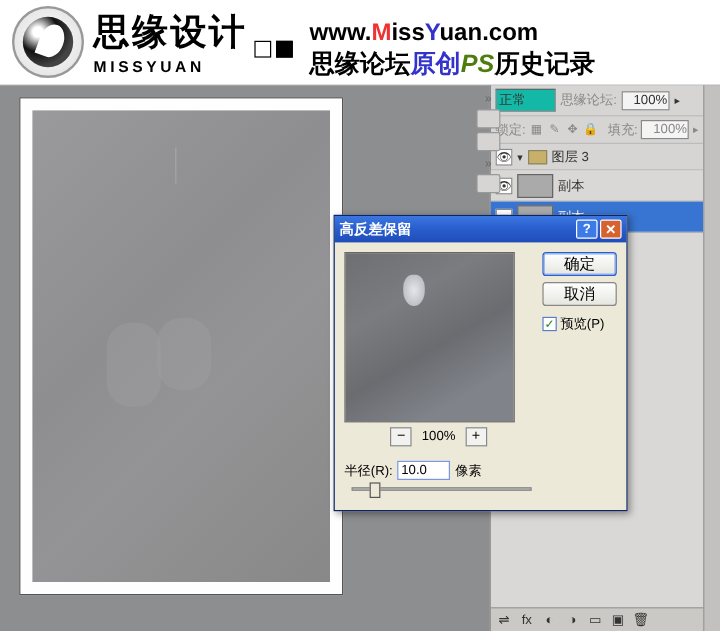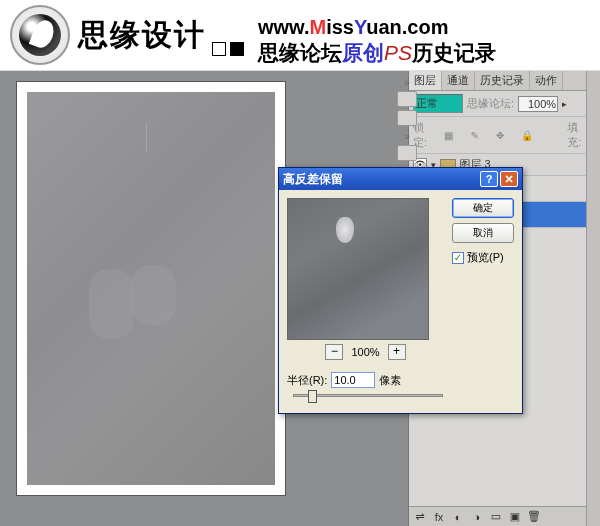--- a/index.html
+++ b/index.html
@@ -15,96 +15,97 @@
   .logo-en { font-size: 13px; font-weight: 900; letter-spacing: 3px; }
   .squares { display: inline-flex; gap: 4px; margin-left: 6px; align-items: center;}
   .sq { width: 14px; height: 14px; border: 1px solid #000; }
   .sq.filled { background: #000; }
   .header-right { display: flex; flex-direction: column; font-weight: 600; margin-top: 12px; }
   .url { font-size: 20px; }
   .url .m { color: #e33; }
   .url .y { color: #33c; }
   .tagline { font-size: 21px; }
   .tagline .yc { color: #33c; }
-  .tagline .ps { color: #b91c1c; font-weight: 400; font-style: italic; }
+  .tagline .ps { color: #4d7c0f; font-weight: 700; font-style: italic; }
 
   
   .workspace { position: relative; height: 455px; background: #8d8e90; display: flex; }
   .canvas-area { flex: 1; position: relative; padding: 10px; }
   .canvas { width: 270px; height: 415px; background: #fefefe; border: 1px solid #555; padding: 10px; margin-left: 6px;}
   .photo { width: 100%; height: 100%; background: linear-gradient(135deg,#9a9a9c 0%,#8e8e90 40%,#949496 60%,#888 100%); position: relative; overflow: hidden; }
   .fake-line { position:absolute; background: rgba(180,180,182,.6); }
   .fl1{top:8%;left:48%;width:1px;height:30px;}
   .fl2{top:45%;left:25%;width:45px;height:70px;border-radius:20px;background:rgba(160,160,162,.4);}
   .fl3{top:44%;left:42%;width:45px;height:60px;border-radius:20px;background:rgba(160,160,162,.4);}
 
   
   .panels { width: 178px; background: #d6d5d3; border-left: 1px solid #777; display: flex; flex-direction: column; font-size: 11px; color: #333; }
   .tabs { display: flex; background: #cac9c6; border-bottom: 1px solid #999; height: 20px; align-items: center; }
   .tab { padding: 2px 5px; border-right: 1px solid #aaa; height: 100%; display:flex; align-items:center; white-space:nowrap;}
   .tab.active { background: #dedddb; }
   .blend-row { display:flex; padding:3px 4px; gap:4px; align-items:center; border-bottom:1px solid #bbb;}
   .select-box { background:#14b8a6; border:1px solid #888; border-top-color:#666; font-size:11px; padding:1px 2px; flex:0 0 auto;}
   .opacity-box { width:40px; background:#f4f4f4; border:1px solid #888; font-size:11px; padding:1px; text-align:right;}
-  .lock-row { display:flex; padding:3px 4px; gap:17px; align-items:center; border-bottom:1px solid #bbb; color:#888;}
+  .lock-row { display:flex; padding:3px 4px; gap:3px; align-items:center; border-bottom:1px solid #bbb; color:#888;}
   .lock-icon { width:12px; height:12px; display:inline-flex; align-items:center; justify-content:center; font-size:10px;}
   .layer-header { display:flex; align-items:center; padding:3px 4px; gap:4px; border-bottom:1px solid #bbb;}
   .eye { width:14px; height:14px; border:1px solid #888; background:#fff; display:flex; align-items:center; justify-content:center; font-size:10px;}
   .layer-list { flex:1; background:#d9d8d6; }
   .layer { display:flex; align-items:center; height:26px; border-bottom:1px solid #bbb; padding:0 4px; gap:4px;}
   .layer.selected { background:#3874d1; color:#fff; }
   .layer-thumb { width:30px; height:20px; background:#aaa; border:1px solid #666;}
   .layer-label { font-size:11px; }
   .bottom-tools { height:20px; background:#cac9c6; border-top:1px solid #999; display:flex; align-items:center; gap:5px; padding:0 4px;}
   .tool-ico { width:14px; height:14px; display:flex; align-items:center; justify-content:center; font-size:11px; color:#333;}
 
   .panel-collapse { width:14px; background:#c2c1bf; border-left:1px solid #999;}
 
   .vtoolbar { position:absolute; right:178px; top:0; width:30px; height:100%; display:flex; flex-direction:column; padding-top:4px; gap:3px; align-items:center;}
   .vbtn { width:20px; height:16px; background:#d6d5d3; border:1px solid #999; border-radius:2px; font-size:9px; display:flex; align-items:center; justify-content:center;}
   .vchev { color:#666; font-size:10px; margin-top:2px;}
 
   
-  .dialog { position:absolute; left:278px; top:96px; width:245px; background:#ece9d8; border:1px solid #0a246a; box-shadow:2px 2px 6px rgba(0,0,0,.4); font-size:11px;}
+  .dialog { position:absolute; left:278px; top:108px; width:245px; background:#ece9d8; border:1px solid #0a246a; box-shadow:2px 2px 6px rgba(0,0,0,.4); font-size:11px;}
   .titlebar { height:22px; background:linear-gradient(#3b77e0,#2a5fcf 45%,#1f4db8); color:#fff; display:flex; align-items:center; padding:0 4px; font-size:12px; font-weight:bold;}
   .titlebar .spacer{flex:1;}
   .tb-btn { width:18px; height:16px; background:#d6632f; border:1px solid #fff; color:#fff; font-size:11px; display:flex; align-items:center; justify-content:center; margin-left:2px; border-radius:2px;}
   .tb-btn.blue{background:#3c7ae7;}
   .dlg-body { padding:8px; display:flex; gap:8px;}
   .dlg-left { flex:1; }
   .preview-box { width:142px; height:142px; border:1px solid #666; background:linear-gradient(150deg,#6d6f73 0%,#7a7c80 30%,#6a6c70 55%,#80838a 80%); position:relative; overflow:hidden;}
   .preview-box::before{content:"";position:absolute;top:18px;left:48px;width:18px;height:26px;background:radial-gradient(#e6e6ea,#aeb0b6);border-radius:50% 50% 60% 60%;}
   .zoom-row { display:flex; align-items:center; justify-content:center; gap:8px; padding:4px 0 8px;}
   .zoom-btn { width:18px; height:16px; border:1px solid #888; background:#f2f2f0; font-size:12px; line-height:12px; text-align:center; cursor:pointer;}
   .radius-row { display:flex; align-items:center; gap:4px; padding:4px 0;}
   .radius-input { width:44px; border:1px solid #7a96df; background:#fff; padding:1px 2px; font-size:11px;}
   .slider-row { padding:2px 0 8px 6px;}
   .slider-track { width:150px; height:3px; background:#bbb; position:relative; border:1px solid #888;}
   .slider-thumb { position:absolute; top:-5px; width:9px; height:13px; background:#ece9d8; border:1px solid #555; left:14px;}
   .dlg-right { width:62px; display:flex; flex-direction:column; gap:5px;}
-  .dlg-btn { height:20px; border:1px solid #888; background:linear-gradient(#fefefe,#e6e6e0); font-size:10px; border-radius:3px; cursor:pointer;}
+  .dlg-btn { height:20px; border:1px solid #888; background:linear-gradient(#fefefe,#e6e6e0); font-size:13px; border-radius:3px; cursor:pointer;}
   .dlg-btn.default { border:1px solid #2a5fcf; box-shadow:0 0 0 1px #8ab0f5 inset;}
   .chk-row { display:flex; align-items:center; gap:3px; font-size:11px; margin-top:2px;}
   .chk { width:12px; height:12px; border:1px solid #5a7cc4; background:#fff; display:flex; align-items:center; justify-content:center; color:#1a8f1a; font-size:10px;}
 </style>
 </head>
 <body>
 
 <div class="header">
   <div class="logo-circle">
     <div class="logo-inner"></div>
   </div>
   <div class="logo-text">
     <div style="display:flex;align-items:flex-end;">
       <span class="logo-cn">思缘设计</span>
       <span class="squares">
         <span class="sq"></span>
         <span class="sq filled"></span>
       </span>
     </div>
+    <span class="logo-en">MISSYUAN</span>
   </div>
   <div class="header-right">
     <div class="url">
       <span>www.</span><span class="m">M</span><span>iss</span><span class="y">Y</span><span>uan</span><span>.com</span>
     </div>
     <div class="tagline">
       <span>思缘论坛</span><span class="yc">原创</span><span class="ps">PS</span><span>历史记录</span>
     </div>
   </div>
 </div>
@@ -123,26 +124,20 @@
 
   <div class="vtoolbar">
     <div class="vchev">»</div>
     <div class="vbtn"></div>
     <div class="vbtn"></div>
     <div class="vchev">»</div>
     <div class="vbtn"></div>
   </div>
 
   <div class="panels">
-    <div class="tabs">
-      <span class="tab active">图层</span>
-      <span class="tab">通道</span>
-      <span class="tab">历史记录</span>
-      <span class="tab">动作</span>
-    </div>
     <div class="blend-row">
       <span class="select-box" style="width:50px;">正常</span>
       <span style="color:#888;">思缘论坛:</span>
       <span class="opacity-box">100%</span>
       <span style="font-size:9px;">▸</span>
     </div>
     <div class="lock-row">
       <span>锁定:</span>
       <span class="lock-icon">▦</span>
       <span class="lock-icon">✎</span>

